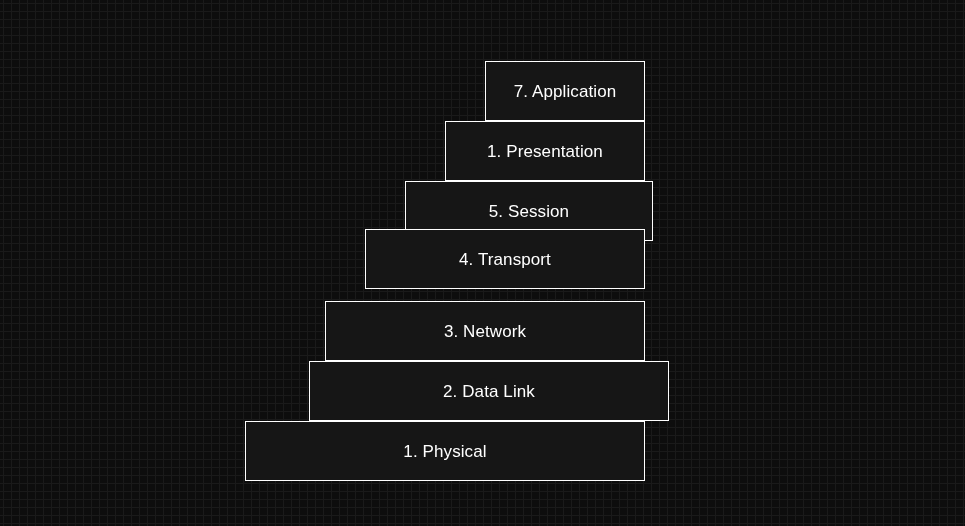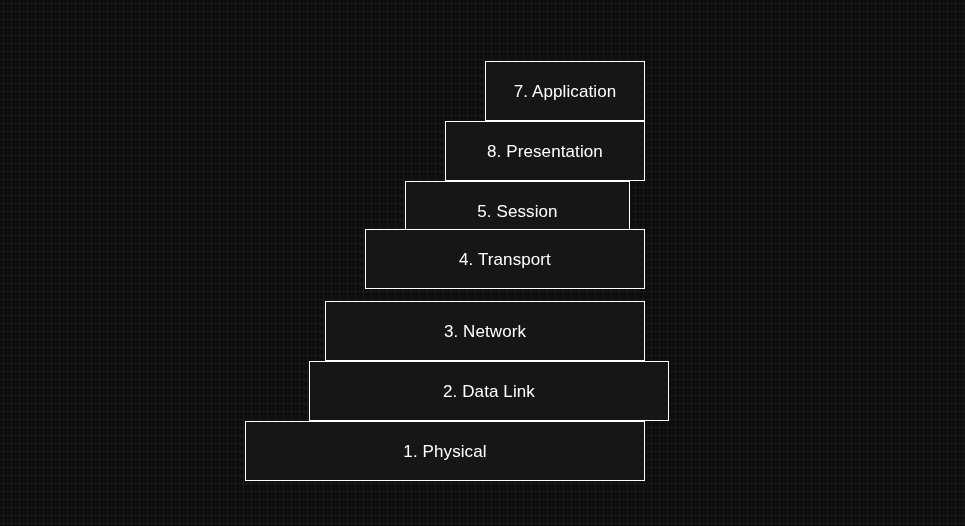--- a/index.html
+++ b/index.html
@@ -55,24 +55,24 @@
 <body>
 
 <div id="canvas">
   <div class="stack">
 
     <div class="layer-box" style="left:485px; top:61px; width:160px; height:60px;">
       <span class="layer-label">7. Application</span>
     </div>
 
     <div class="layer-box" style="left:445px; top:121px; width:200px; height:60px;">
-      <span class="layer-label">8. Presentation</span>
+      <span class="layer-label">1. Presentation</span>
     </div>
 
-    <div class="layer-box" style="left:405px; top:181px; width:225px; height:60px;">
+    <div class="layer-box" style="left:405px; top:181px; width:248px; height:60px;">
       <span class="layer-label">5. Session</span>
     </div>
 
     <div class="layer-box" style="left:365px; top:229px; width:280px; height:60px;">
       <span class="layer-label">4. Transport</span>
     </div>
 
     <div class="layer-box" style="left:325px; top:301px; width:320px; height:60px;">
       <span class="layer-label">3. Network</span>
     </div>

